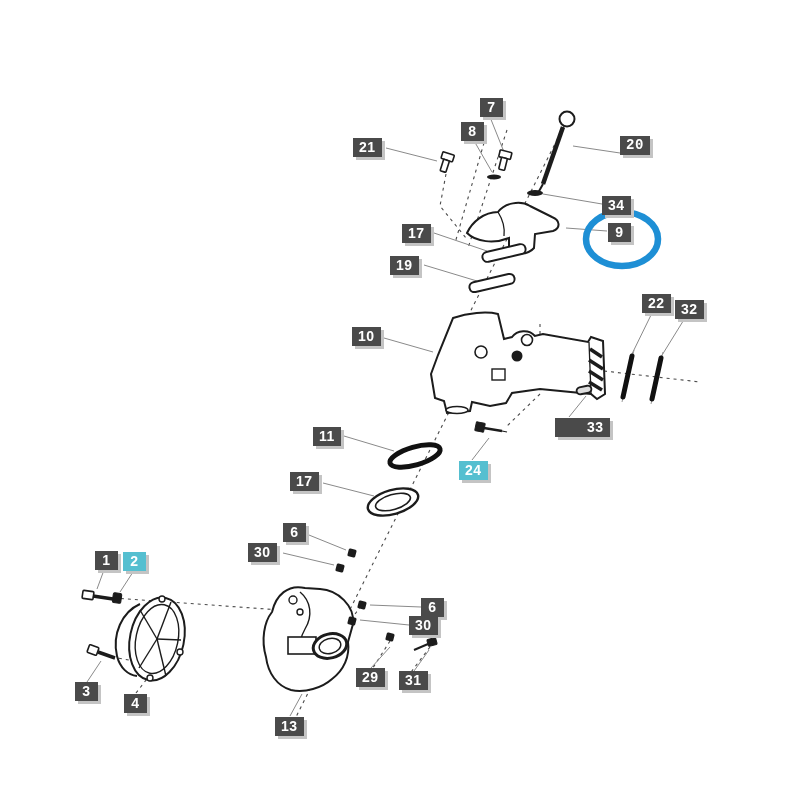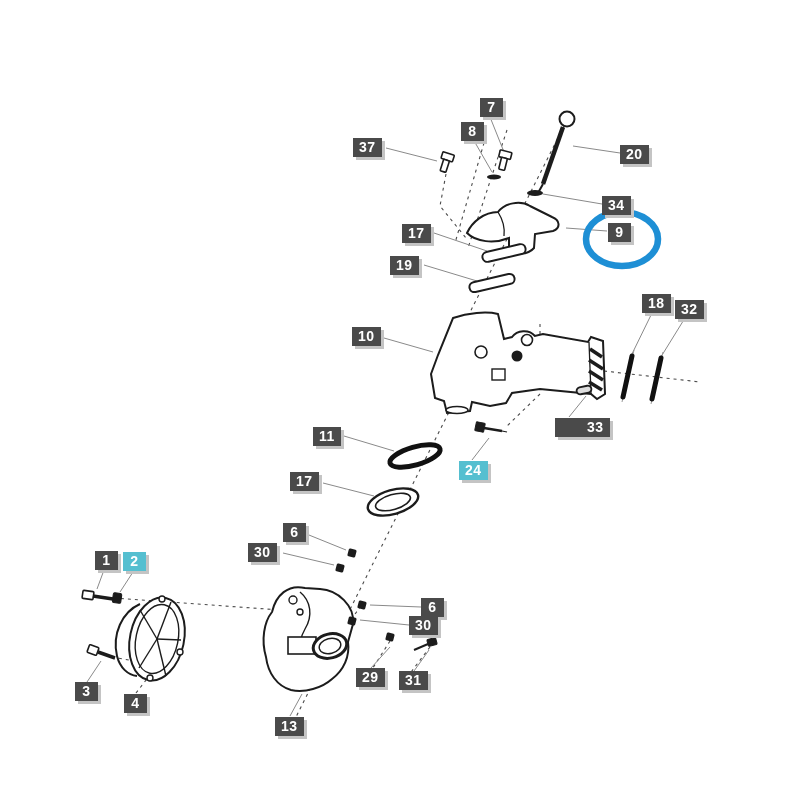--- a/index.html
+++ b/index.html
@@ -183,28 +183,28 @@
         <line x1="414" y1="650" x2="428" y2="644" stroke-width="2"></line>
       </g>
     </g>
 
     <ellipse id="annot-ellipse" fill="none" stroke="#1e8fd5" stroke-width="6.5" cx="622" cy="239" rx="36" ry="27"></ellipse>
   </svg>
 
   <div id="labels">
       <div class="plabel" style="left: 480px; top: 98px;">7</div>
       <div class="plabel" style="left: 461px; top: 122px;">8</div>
-      <div class="plabel" style="left: 353px; top: 138px;">37</div>
-      <div class="plabel" style="left: 620px; top: 145px;">20</div>
+      <div class="plabel" style="left: 353px; top: 138px;">21</div>
+      <div class="plabel" style="left: 620px; top: 136px; font-family: Liberation Mono, monospace;">20</div>
       <div class="plabel" style="left: 602px; top: 196px;">34</div>
       <div class="plabel" style="left: 608px; top: 223px;">9</div>
       <div class="plabel" style="left: 402px; top: 224px; text-align: center;">17</div>
       <div class="plabel" style="left: 390px; top: 256px;">19</div>
       <div class="plabel" style="left: 352px; top: 327px;">10</div>
-      <div class="plabel" style="left: 642px; top: 294px;">18</div>
+      <div class="plabel" style="left: 642px; top: 294px;">22</div>
       <div class="plabel" style="left: 675px; top: 300px;">32</div>
       <div class="plabel" style="left: 555px; top: 418px; padding-left: 32px;">33</div>
       <div class="plabel hl" style="left: 459px; top: 461px;">24</div>
       <div class="plabel" style="left: 313px; top: 427px;">11</div>
       <div class="plabel" style="left: 290px; top: 472px;">17</div>
       <div class="plabel" style="left: 283px; top: 523px;">6</div>
       <div class="plabel" style="left: 248px; top: 543px;">30</div>
       <div class="plabel" style="left: 95px; top: 551px;">1</div>
       <div class="plabel hl" style="left: 123px; top: 552px;">2</div>
       <div class="plabel" style="left: 421px; top: 598px;">6</div>

